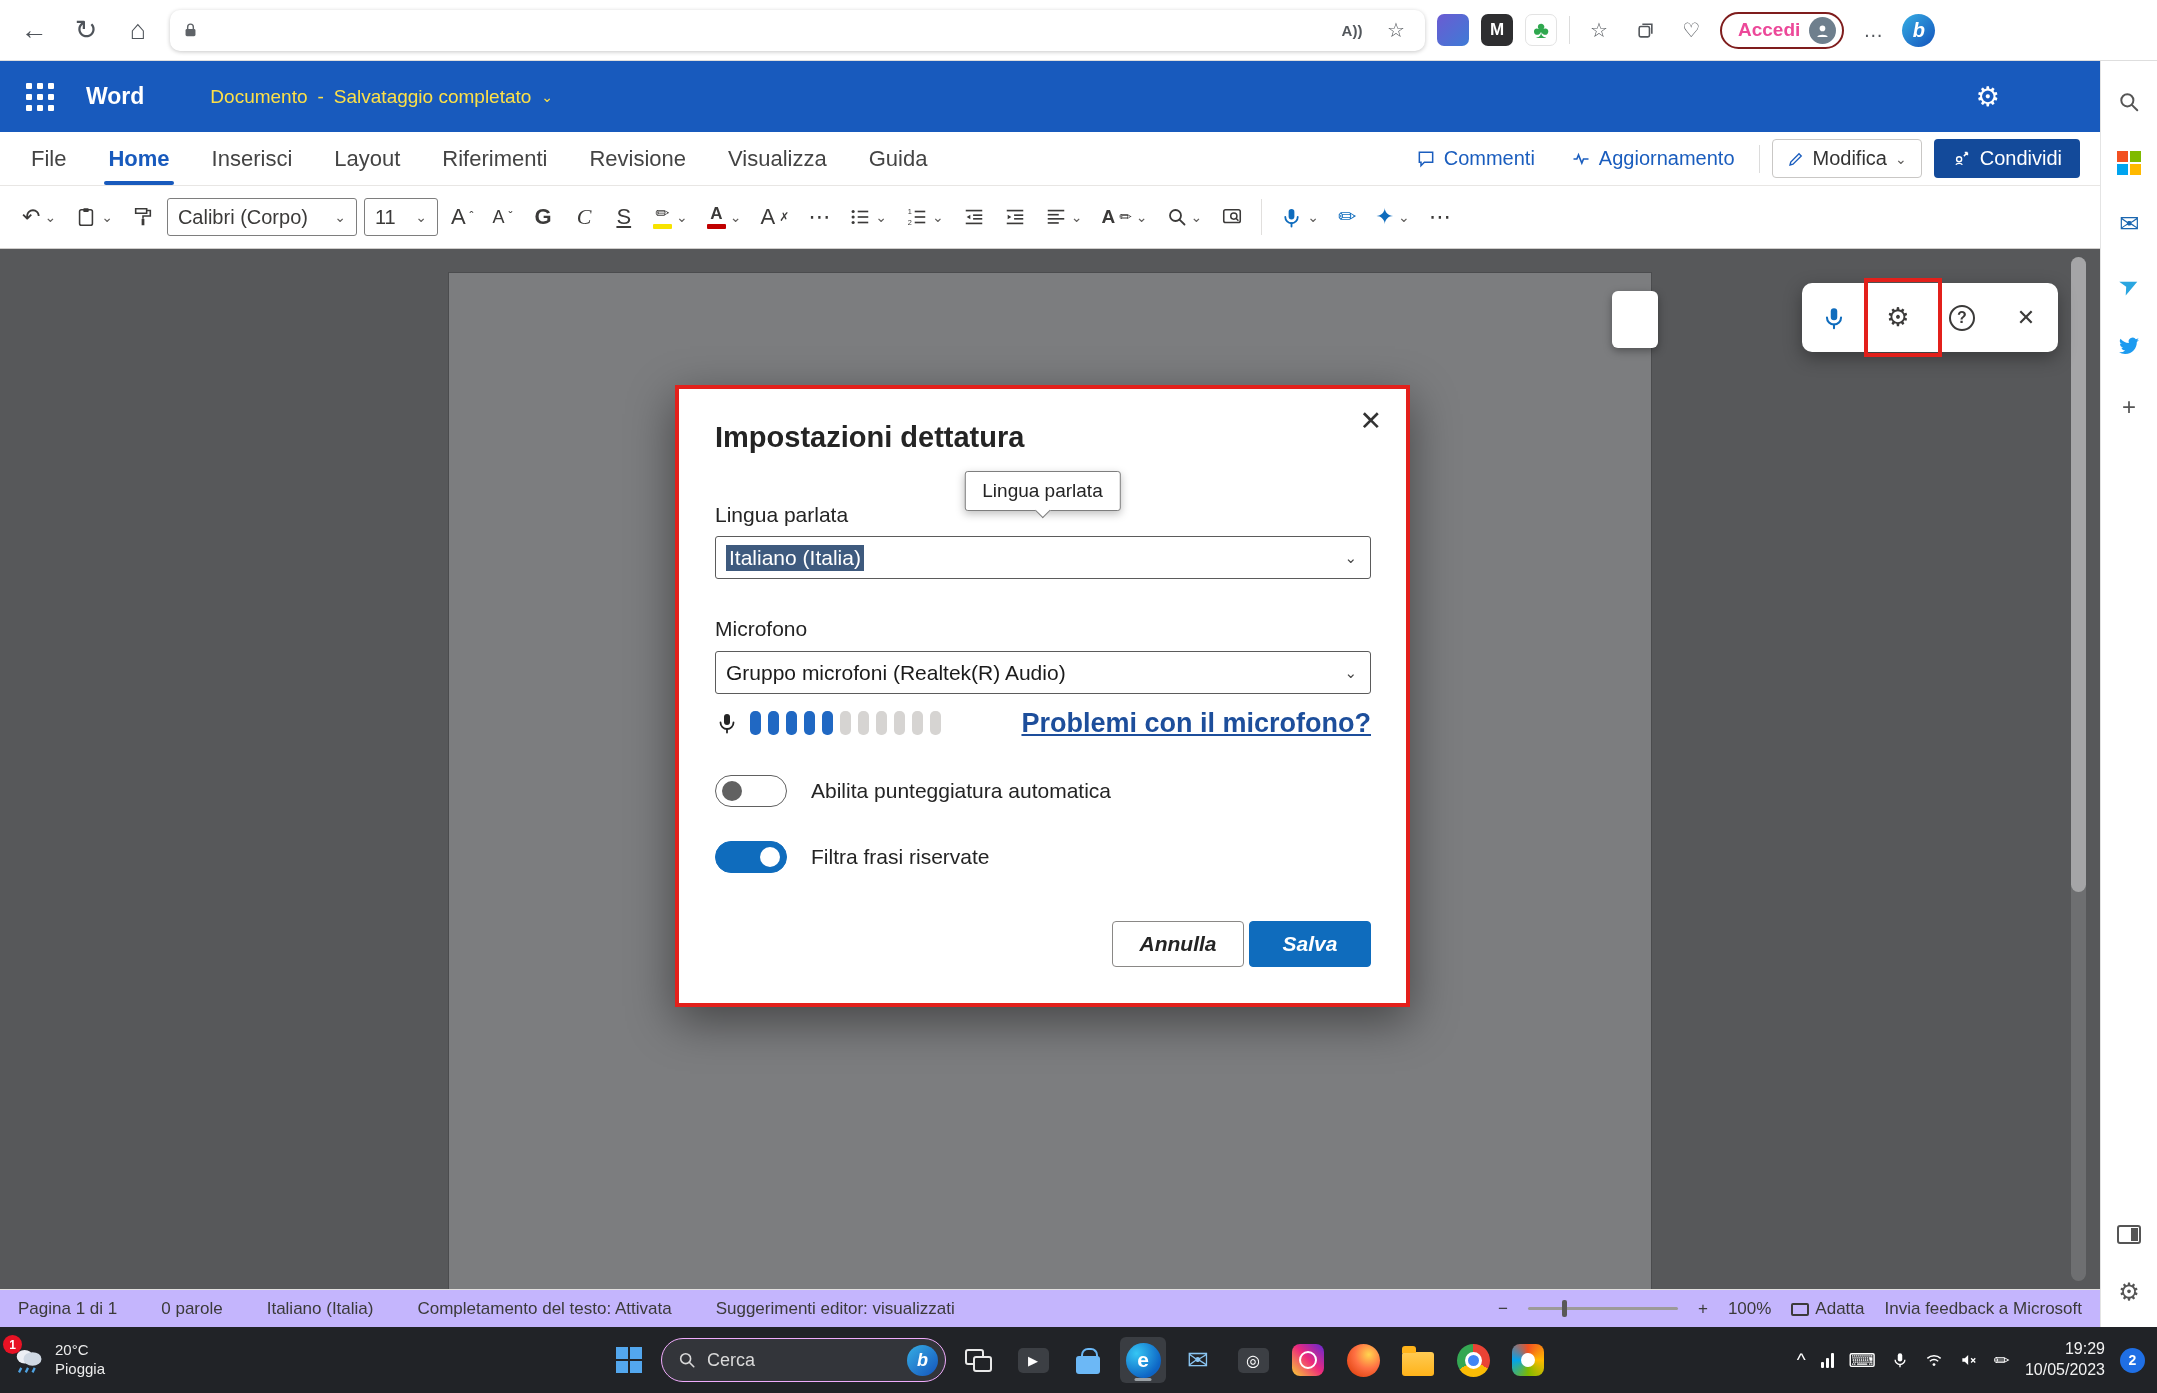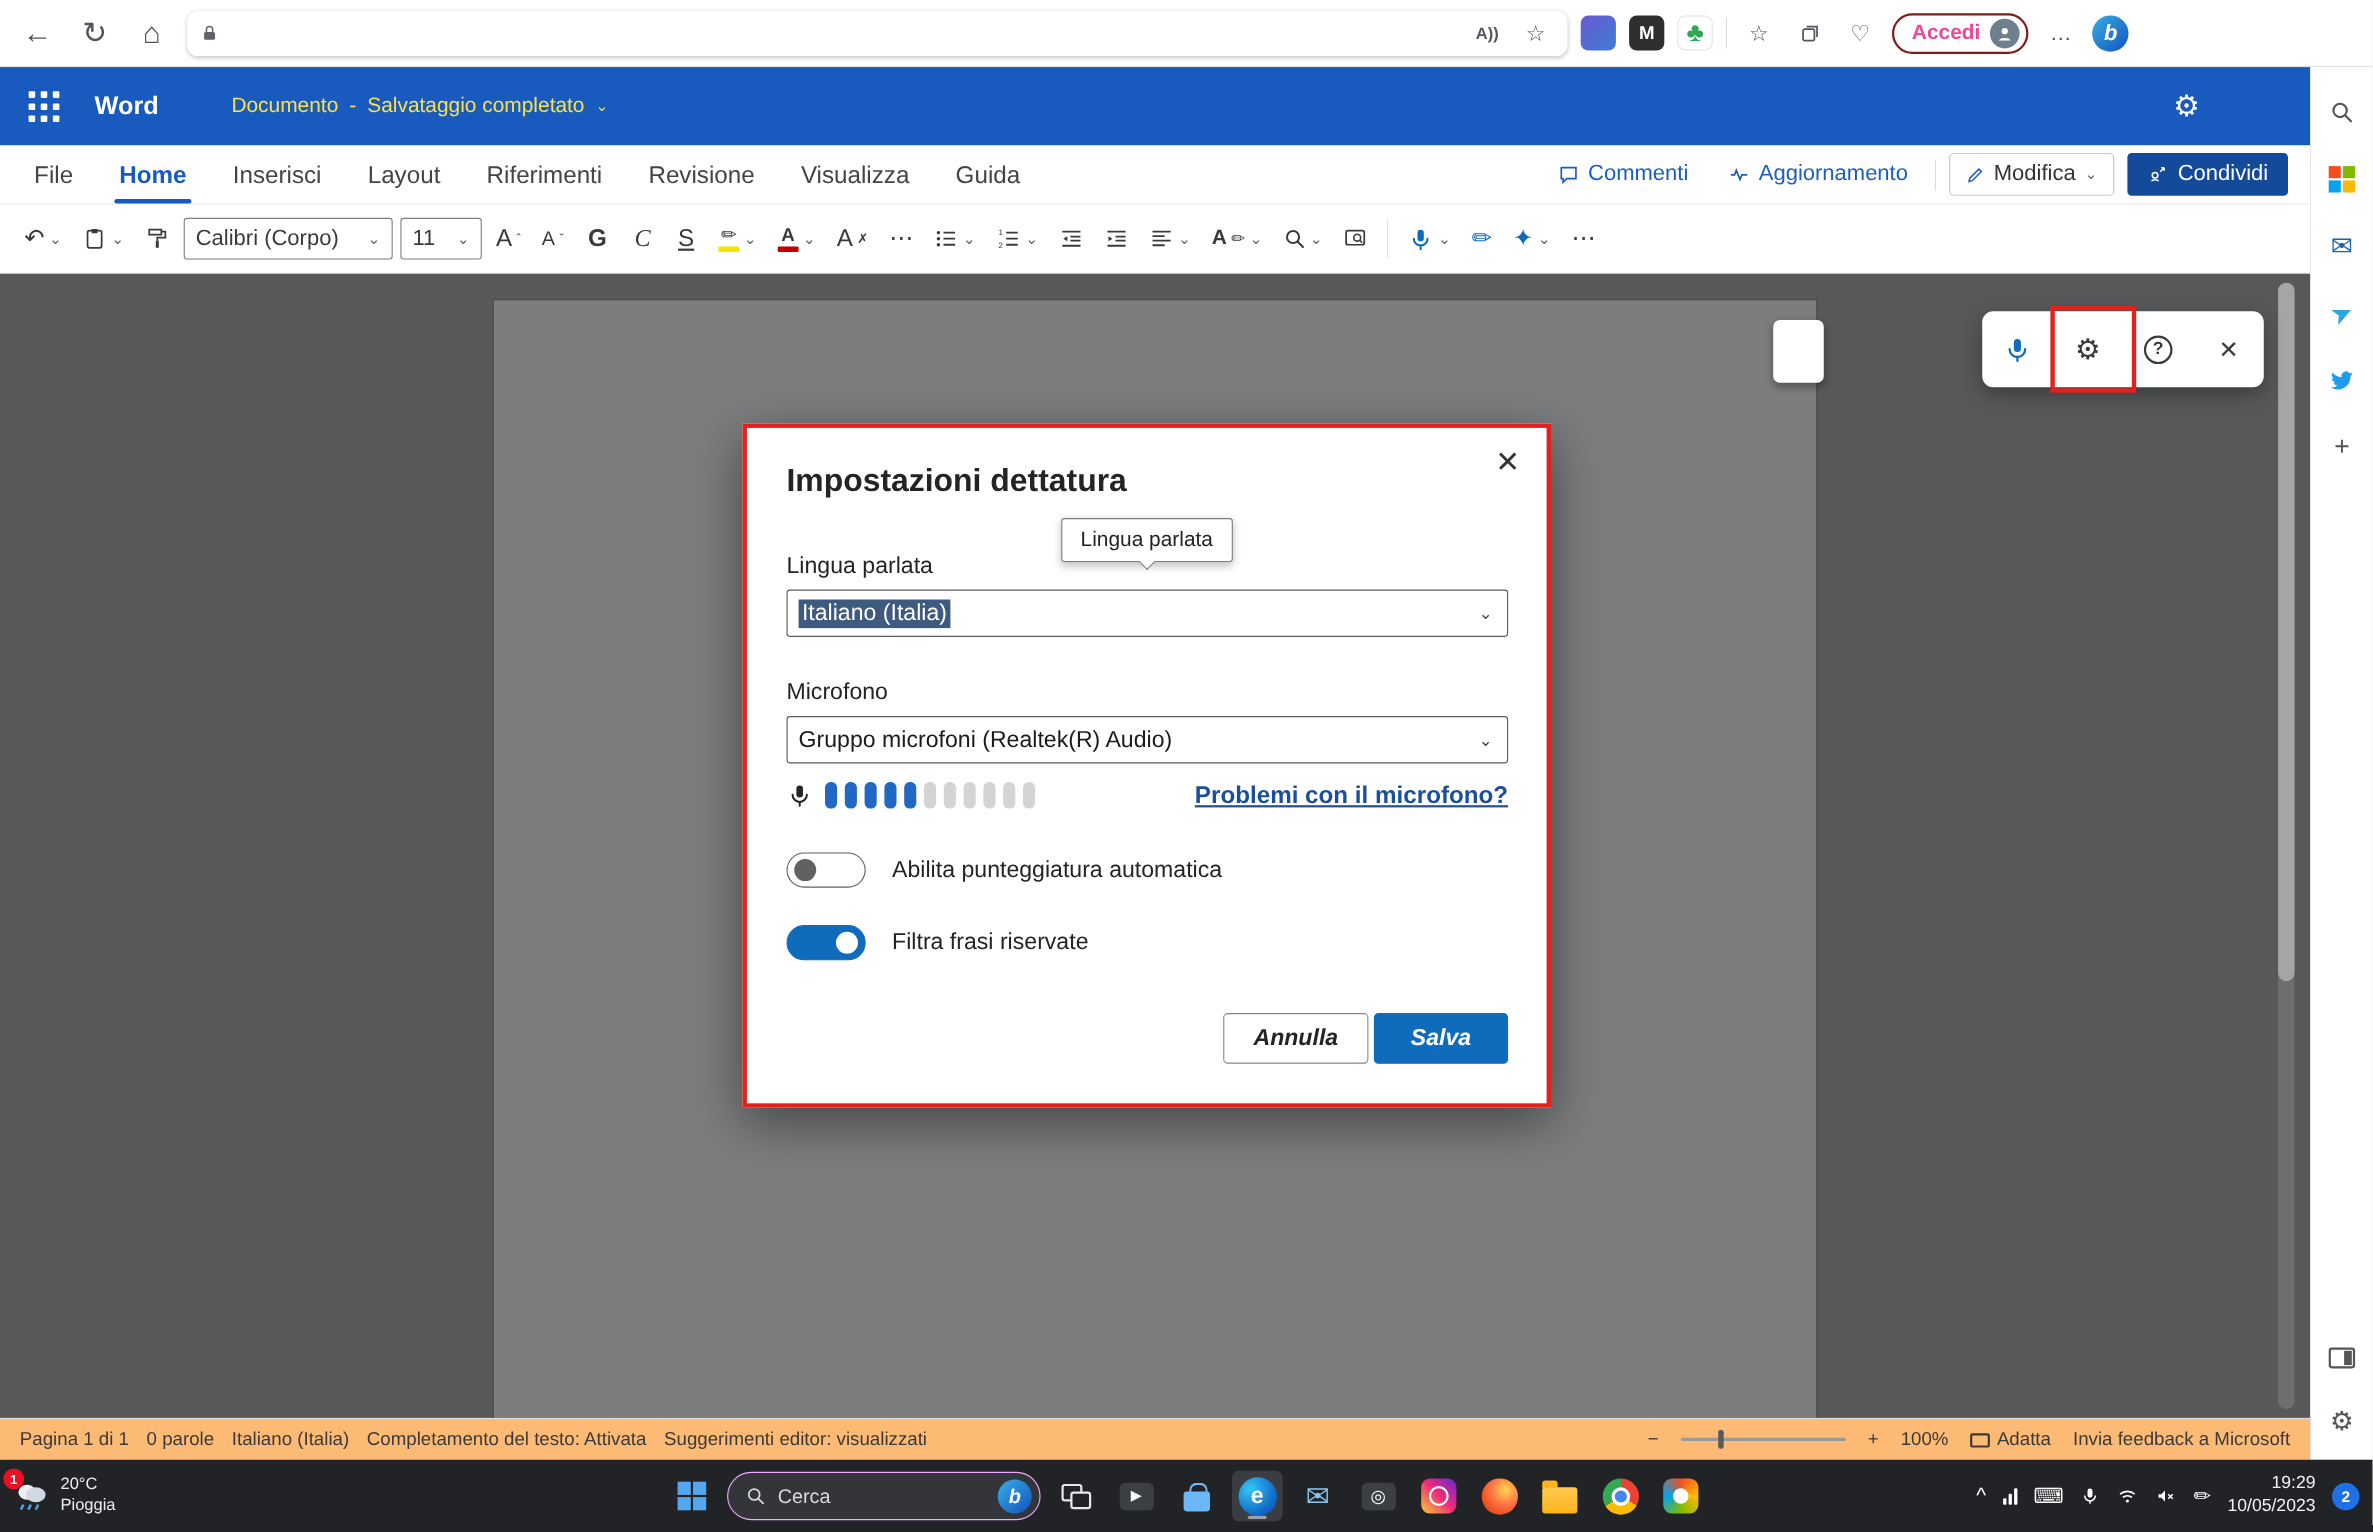--- a/index.html
+++ b/index.html
@@ -66,21 +66,21 @@
   .collapse-chev { margin-left:auto; font-size:18px; color:#605E5C; transform:rotate(180deg); }
 
   
   .doc-area { position:relative; flex:1; background:#57585A; overflow:hidden; }
   .page { position:absolute; left:449px; top:24px; width:1202px; bottom:-20px; background:#7C7D7F; box-shadow:0 0 0 1px #4B4C4E; }
   .side-btn { position:absolute; left:1612px; top:42px; width:46px; height:57px; background:#fff; border-radius:6px; box-shadow:0 3px 8px rgba(0,0,0,.35); }
   .v-scrollbar { position:absolute; right:14px; top:8px; bottom:8px; width:15px; background:rgba(255,255,255,.14); border-radius:8px; }
   .v-thumb { position:absolute; top:0; left:0; width:100%; height:62%; background:rgba(255,255,255,.38); border-radius:8px; }
 
   
-  .status-bar { height:38px; background:#fdba74; border-top:1px solid #E1DFDD; display:flex; align-items:center; padding:0 18px; font-size:17px; color:#3B3A39; gap:16px; flex:0 0 auto; }
+  .status-bar { height:38px; background:#c4b5fd; border-top:1px solid #E1DFDD; display:flex; align-items:center; padding:0 18px; font-size:17px; color:#3B3A39; gap:44px; flex:0 0 auto; }
   .status-right { margin-left:auto; display:flex; align-items:center; gap:20px; }
   .zoom-track { position:relative; width:150px; height:3px; background:#9C9A98; border-radius:2px; }
   .zoom-thumb { position:absolute; left:23%; top:-7px; width:5px; height:17px; background:#5A5858; border-radius:2px; }
   .fit-ic { display:inline-block; width:18px; height:13px; border:2px solid #3B3A39; border-radius:2px; margin-right:6px; vertical-align:-2px; }
 
   
   .edge-sidebar { width:57px; background:#fff; border-left:1px solid #E4E4E4; display:flex; flex-direction:column; align-items:center; padding:24px 0 18px; gap:27px; }
   .sb-ic { width:34px; height:34px; display:flex; align-items:center; justify-content:center; font-size:24px; color:#555; border-radius:6px; }
   .ms-logo { display:grid; grid-template-columns:11px 11px; grid-gap:2px; }
   .ms-logo span:nth-child(1){background:#F25022;} .ms-logo span:nth-child(2){background:#7FBA00;}
@@ -140,21 +140,21 @@
   .dlg-close { position:absolute; right:20px; top:12px; font-size:27px; color:#333; padding:4px; }
   .dlg-label { position:absolute; left:36px; font-size:21px; color:#242424; }
   .tooltip { position:absolute; left:50%; transform:translateX(-50%); top:82px; height:40px; padding:0 17px; background:#fff; border:1px solid #7E7E7E; border-radius:3px; box-shadow:0 3px 8px rgba(0,0,0,.25); font-size:19px; color:#242424; display:flex; align-items:center; z-index:3; }
   .tooltip::after { content:""; position:absolute; left:50%; bottom:-6px; width:10px; height:10px; background:#fff; border-right:1px solid #7E7E7E; border-bottom:1px solid #7E7E7E; transform:translateX(-50%) rotate(45deg); }
   .dd { position:absolute; left:36px; right:35px; height:43px; border:1px solid #5B5B5B; border-radius:3px; background:#fff; display:flex; align-items:center; padding:0 42px 0 10px; font-size:21px; color:#1B1B1B; }
   .dd .caret { position:absolute; right:13px; font-size:15px; color:#444; }
   .sel-hl { background:#3E5A7E; color:#fff; padding:1px 3px; }
   .mic-row { position:absolute; left:36px; right:35px; top:320px; height:28px; display:flex; align-items:center; gap:7px; }
   .mic-bar { width:11px; height:24px; border-radius:5px; background:#D6D4D2; }
   .mic-bar.active { background:#2068C3; }
-  .mic-link { margin-left:auto; font-size:22px; font-weight:700; color:#1D4E9B; text-decoration:underline; }
+  .mic-link { margin-left:auto; font-size:27px; font-weight:700; color:#1D4E9B; text-decoration:underline; }
   .toggle-row { position:absolute; left:36px; display:flex; align-items:center; gap:24px; }
   .toggle { width:72px; height:32px; border-radius:16px; border:1px solid #616161; background:#fff; position:relative; flex:0 0 auto; }
   .toggle .knob { position:absolute; top:5px; left:6px; width:20px; height:20px; border-radius:50%; background:#616161; }
   .toggle.on { background:#0F6CBD; border-color:#0F6CBD; }
   .toggle.on .knob { left:auto; right:6px; background:#fff; }
   .toggle-label { font-size:21px; color:#242424; }
   .dlg-buttons { position:absolute; right:35px; top:532px; display:flex; gap:5px; }
   .btn { height:46px; border-radius:4px; font-size:21px; font-weight:700; display:flex; align-items:center; justify-content:center;font-style:italic; }
   .btn.secondary { width:132px; background:#fff; border:1px solid #8A8886; color:#242424; }
   .btn.primary { width:122px; background:#0F6CBD; color:#fff; border:1px solid #0F6CBD; }

